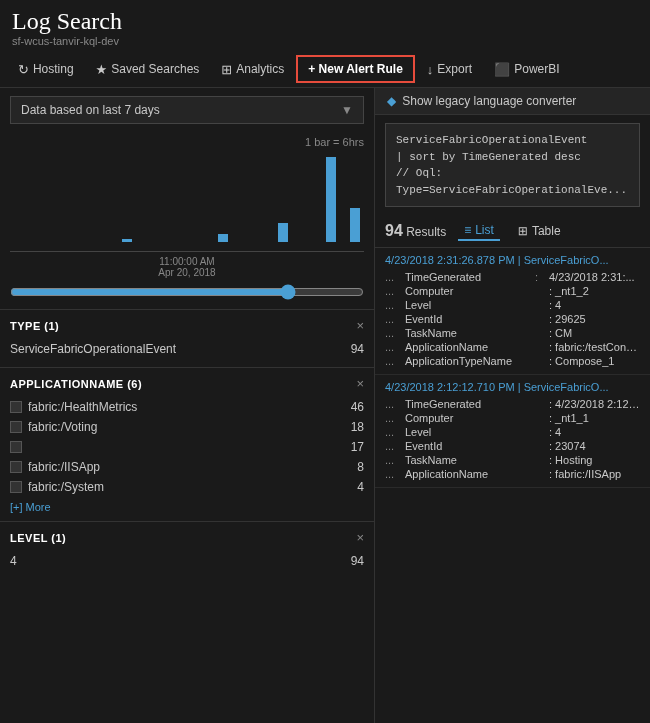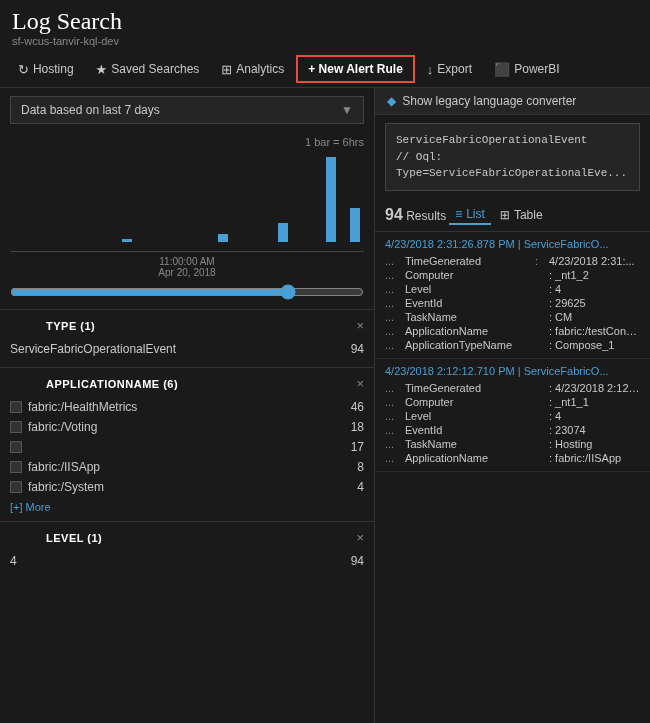--- a/index.html
+++ b/index.html
@@ -141,21 +141,20 @@
       display: flex;
       align-items: center;
       justify-content: space-between;
       margin-bottom: 6px;
     }
     .filter-title {
       color: #ffffff;
       font-size: 11px;
       font-weight: 600;
       letter-spacing: 0.5px;
-      margin-left: 36px;
     }
     .filter-close {
       color: #888;
       cursor: pointer;
       font-size: 13px;
     }
     .filter-item {
       display: flex;
       align-items: center;
       justify-content: space-between;
@@ -208,21 +207,21 @@
       font-family: 'Courier New', monospace;
       font-size: 11px;
       color: #c8c8c8;
       line-height: 1.5;
     }
 
     
     .results-header {
       display: flex;
       align-items: center;
-      gap: 3px;
+      gap: 12px;
       padding: 6px 10px;
       border-bottom: 1px solid #333;
     }
     .results-count-num {
       font-weight: 700;
       font-size: 16px;
     }
     .results-view-btn {
       display: flex;
       align-items: center;
@@ -446,20 +445,21 @@
 
   <div class="right-panel">
 
     <div class="legacy-bar">
       <span class="legacy-icon">◆</span>
       <span>Show legacy language converter</span>
     </div>
 
     <div class="query-box">
       <div>ServiceFabricOperationalEvent</div>
+      <div>| sort by TimeGenerated desc</div>
       <div>// Oql: Type=ServiceFabricOperationalEve...</div>
     </div>
 
     <div class="results-header">
       <span>
         <span class="results-count-num">94</span>
         <span>Results</span>
       </span>
       <button class="results-view-btn active">
         <span>≡</span>

